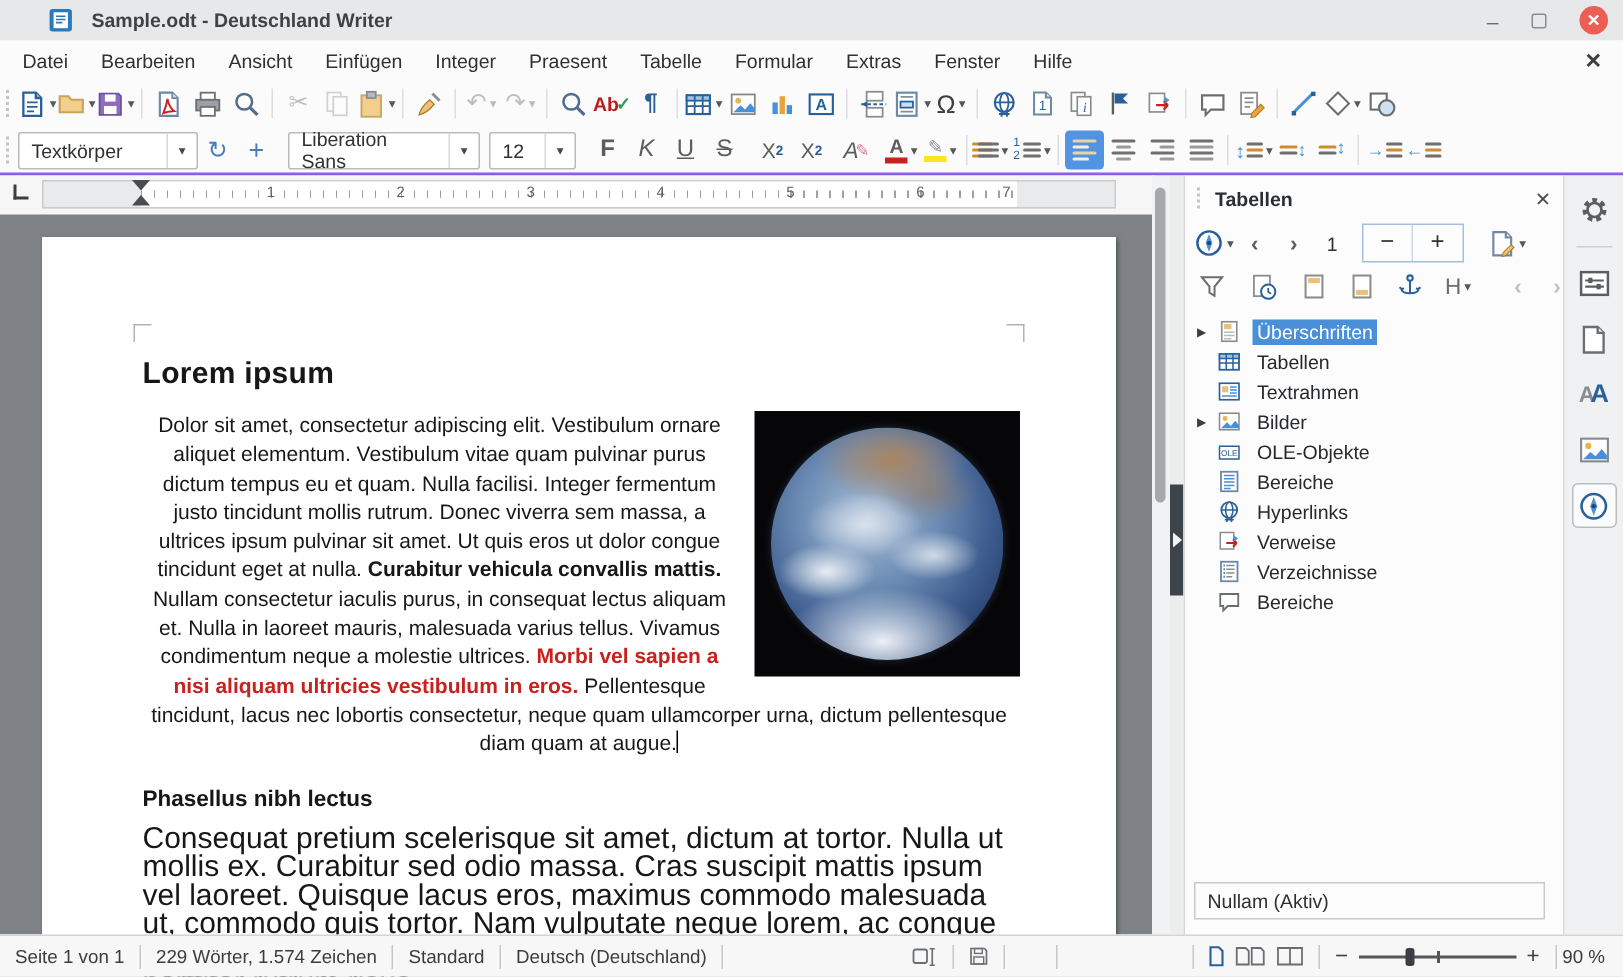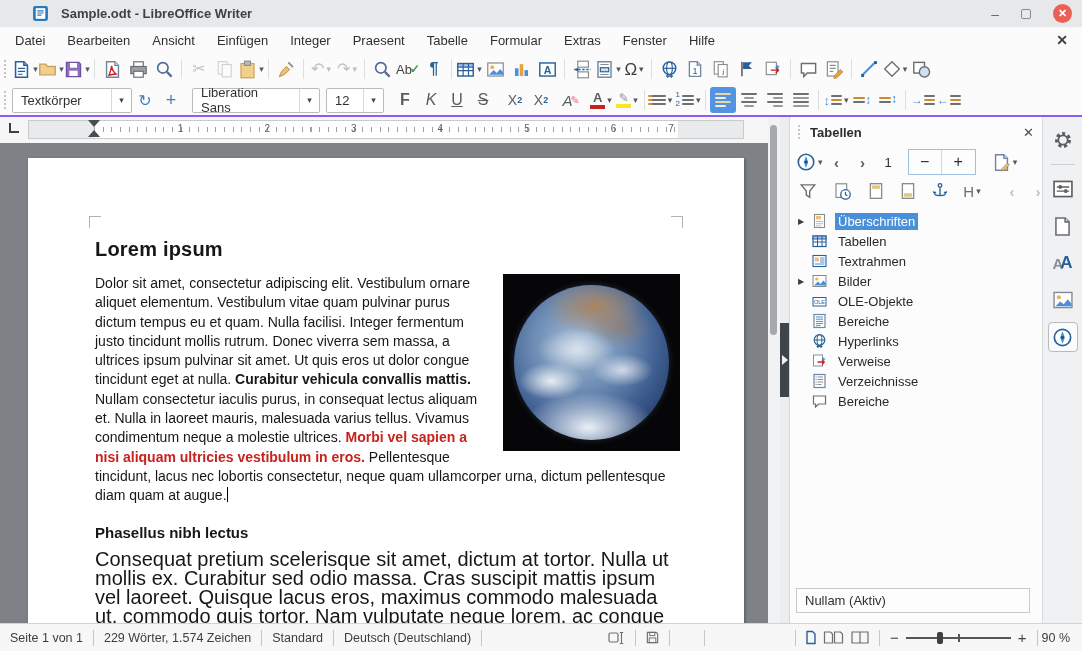--- a/index.html
+++ b/index.html
@@ -52,21 +52,21 @@
   .indent-marker .b { width:0;height:0;border-left:6px solid transparent;border-right:6px solid transparent;border-bottom:7px solid #4a4d50; margin-top:3px; }
 
   
   .docarea { position:absolute; left:0; top:143px; width:768px; height:480px; background:#7e8286; }
   .page { position:absolute; left:28px; top:15px; width:716px; height:466px; background:#fff; box-shadow:1px 1px 3px rgba(0,0,0,.35); }
   .corner { position:absolute; width:12px; height:12px; }
   .corner.tl { left:61px; top:58px; border-left:1px solid #b0b3b5; border-top:1px solid #b0b3b5; }
   .corner.tr { left:643px; top:58px; border-right:1px solid #b0b3b5; border-top:1px solid #b0b3b5; }
   .content { position:absolute; left:67px; top:80px; width:582px; color:#171717; }
   .h1 { font-size:20px; font-weight:bold; margin-bottom:13px; letter-spacing:.2px; }
-  .p1 { font-size:14px; line-height:19.3px; text-align:left; }
+  .p1 { font-size:14px; line-height:19.3px; text-align:center; }
   .p1 .bold { font-weight:bold; }
   .p1 .red { font-weight:bold; color:#c9211e; }
   .earth-wrap { float:right; width:177px; height:177px; background:#060608; margin-left:12px; margin-bottom:8px; margin-right:-3px; position:relative; }
   .earth { position:absolute; left:11px; top:11px; width:155px; height:155px; border-radius:50%;
      background:
        radial-gradient(ellipse 46% 26% at 52% 14%, rgba(173,132,92,.95), rgba(173,132,92,0) 70%),
        radial-gradient(ellipse 30% 18% at 68% 28%, rgba(150,120,95,.6), rgba(150,120,95,0) 70%),
        radial-gradient(ellipse 60% 32% at 48% 92%, rgba(244,248,252,.95), rgba(244,248,252,0) 72%),
        radial-gradient(ellipse 28% 16% at 24% 62%, rgba(255,255,255,.85), rgba(255,255,255,0) 75%),
        radial-gradient(ellipse 26% 14% at 70% 55%, rgba(255,255,255,.7), rgba(255,255,255,0) 75%),
@@ -305,21 +305,21 @@
 </svg>
 
 <div id="app">
 
   <div class="titlebar">
     <svg class="title-doc-icon" viewBox="0 0 16 16">
         <rect x="1" y="1" width="14" height="14" rx="2" fill="#2a78bd"></rect>
         <rect x="3.5" y="3" width="9" height="10" fill="#fff"></rect>
         <path d="M5 5.5h6M5 7.5h6M5 9.5h4" stroke="#2a78bd"></path>
       </svg>
-    <span class="title-text">Sample.odt - LibreOffice Writer</span>
+    <span class="title-text">Sample.odt - Deutschland Writer</span>
     <div class="win-controls">
       <span class="win-min">–</span>
       <span class="win-restore-box"></span>
       <span class="win-close">✕</span>
     </div>
   </div>
 
   <div class="menubar">
     <span class="menu-item">Datei</span>
     <span class="menu-item">Bearbeiten</span>
@@ -402,21 +402,21 @@
         <span class="glyph">↷</span>
         <span class="dd">▾</span>
       </span>
     <span class="sep"></span>
     <span class="tb-btn">
         <svg width="19" height="19">
           <use href="#s-mag"></use>
         </svg>
       </span>
     <span class="tb-btn">
-        <span style="font-size:13px;font-weight:normal;color:#404040">Ab</span>
+        <span style="font-size:13px;font-weight:bold;color:#b91c1c">Ab</span>
         <span style="color:#2e9e4f;font-size:12px;font-weight:bold;margin-left:-2px">✓</span>
       </span>
     <span class="tb-btn">
         <span class="glyph" style="color:#2a6099;font-weight:bold">¶</span>
       </span>
     <span class="sep"></span>
     <span class="tb-btn">
         <svg width="19" height="19">
           <use href="#s-table"></use>
         </svg>

